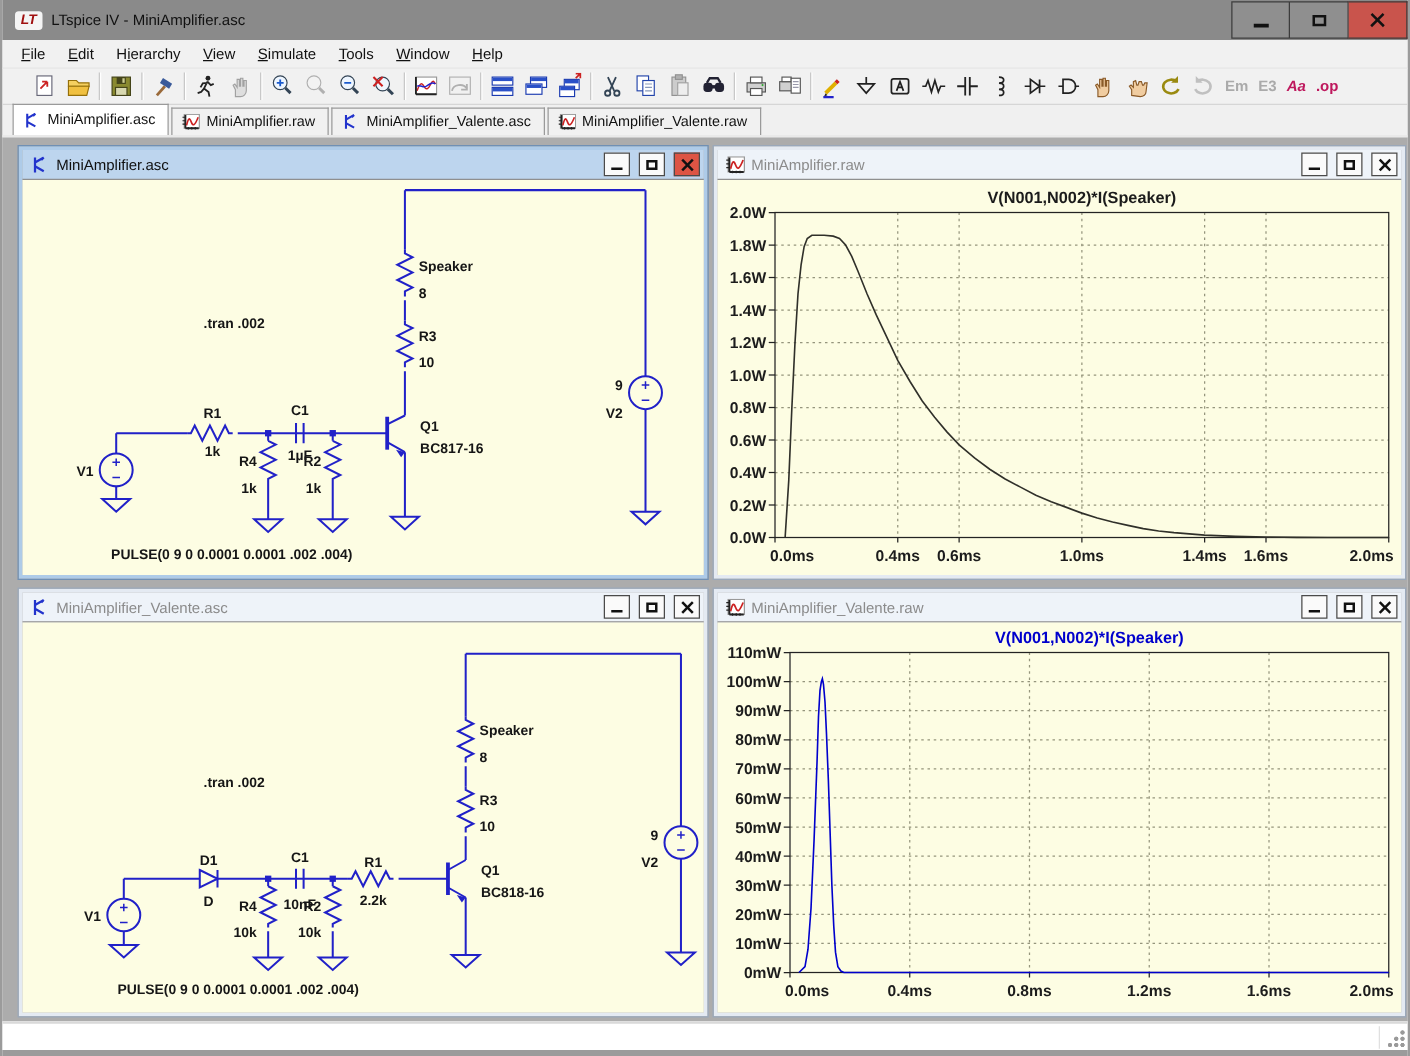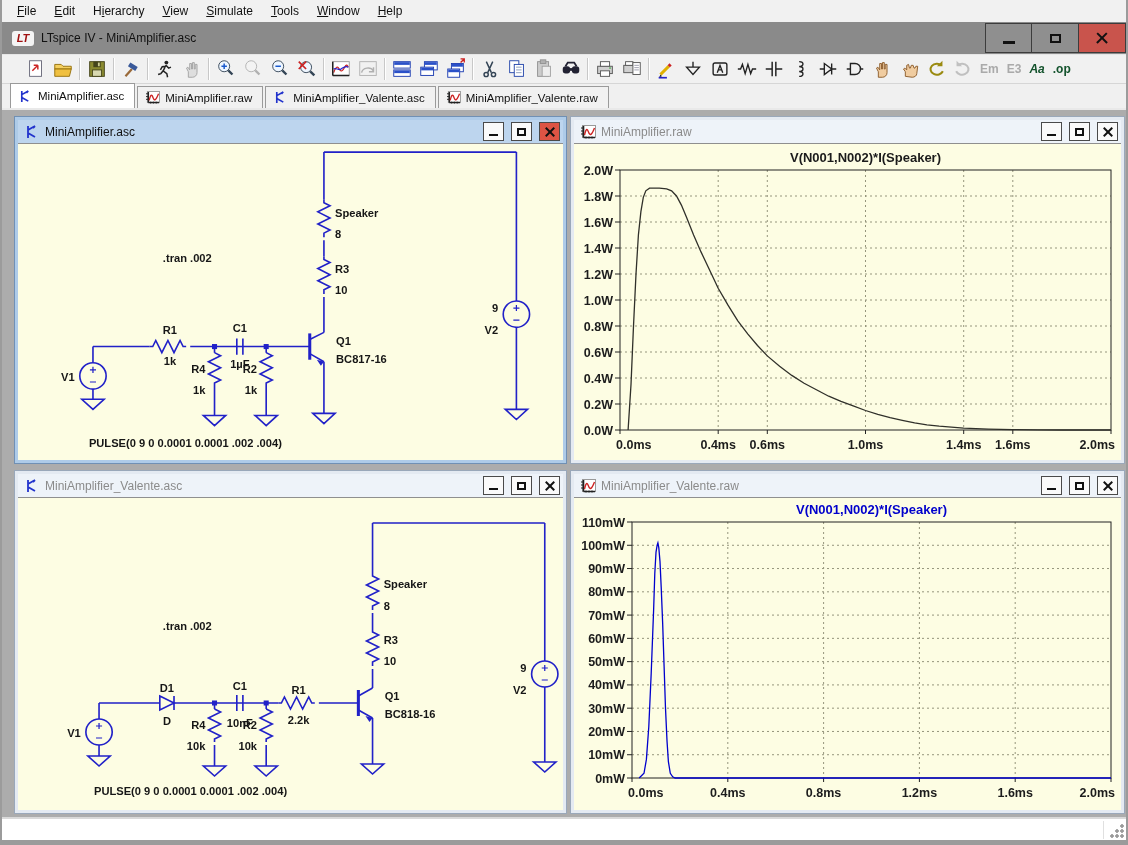--- a/index.html
+++ b/index.html
@@ -32,21 +32,21 @@
     padding-left:6px; font-size:12px; color:#111; flex:0 0 auto; }
   .menu-item { padding:2px 9px; cursor:default; }
   .menu-item u { text-decoration:underline; }
 
   
   #toolbar { height:30px; background:#f1f1f1; border-top:1px solid #e6e6e6;
     border-bottom:1px solid #d6d6d6; display:flex; align-items:center; padding-left:20px; flex:0 0 auto; }
   .tbi { width:27px; height:26px; display:flex; align-items:center; justify-content:center; }
   .tbi svg { width:22px; height:22px; }
   .tb-sep { width:1px; height:22px; background:#c8c8c8; margin:0 3px; box-shadow:1px 0 0 #fff; }
-  .tbtext { font-size:12px; font-weight:bold; color:#14532d; width:auto; padding:0 4px; }
+  .tbtext { font-size:12px; font-weight:bold; color:#be185d; width:auto; padding:0 4px; }
   .tbtext.gray { color:#aaa; }
   .tbtext.italic { font-style:italic; }
 
   
   #tabstrip { height:26px; background:#f0f0f0; display:flex; align-items:flex-end;
     padding-left:8px; border-bottom:2px solid #e9e9e9; flex:0 0 auto; }
   .tab { height:22px; display:flex; align-items:center; gap:5px; padding:0 10px 0 7px;
     border:1px solid #9a9a9a; border-bottom:none; background:#f1f1f1; font-size:11.5px;
     color:#111; margin-right:2px; }
   .tab.active { height:25px; background:#fff; }
@@ -263,46 +263,46 @@
         <rect x="2.5" y="0.5" width="13" height="12" fill="#fff" stroke="#999"></rect>
         <path d="M3.5 12.5V1M3.5 12.5H15" stroke="#222" stroke-width="1.6"></path>
         <path d="M1 3h2.5M1 6h2.5M1 9h2.5M6 11.5v2M9 11.5v2M12 11.5v2" stroke="#222" stroke-width="1"></path>
         <path d="M4.5 10C6 3.5 7 3 8.5 7s3 3.5 6-4" stroke="#c22" stroke-width="1.4" fill="none"></path>
       </symbol>
   </defs>
 </svg>
 
 <div id="app">
 
-  <div id="menubar">
-      <span class="menu-item"><u>F</u>ile</span>
-      <span class="menu-item"><u>E</u>dit</span>
-      <span class="menu-item">H<u>i</u>erarchy</span>
-      <span class="menu-item"><u>V</u>iew</span>
-      <span class="menu-item"><u>S</u>imulate</span>
-      <span class="menu-item"><u>T</u>ools</span>
-      <span class="menu-item"><u>W</u>indow</span>
-      <span class="menu-item"><u>H</u>elp</span>
-    </div>
-
   <div id="titlebar">
     <span id="lt-logo">LT</span>
     <span id="title-text">LTspice IV - MiniAmplifier.asc</span>
     <div id="win-buttons">
       <div class="wbtn">
           <span class="glyph-min"></span>
         </div>
       <div class="wbtn">
           <span class="glyph-max"></span>
         </div>
       <div class="wbtn close">
           <span class="glyph-x"></span>
         </div>
     </div>
   </div>
+
+  <div id="menubar">
+      <span class="menu-item"><u>F</u>ile</span>
+      <span class="menu-item"><u>E</u>dit</span>
+      <span class="menu-item">H<u>i</u>erarchy</span>
+      <span class="menu-item"><u>V</u>iew</span>
+      <span class="menu-item"><u>S</u>imulate</span>
+      <span class="menu-item"><u>T</u>ools</span>
+      <span class="menu-item"><u>W</u>indow</span>
+      <span class="menu-item"><u>H</u>elp</span>
+    </div>
 
   <div id="toolbar">
       <span class="tbi">
         <svg>
           <use href="#sym-new"></use>
         </svg>
       </span>
       <span class="tbi">
         <svg>
           <use href="#sym-open"></use>

